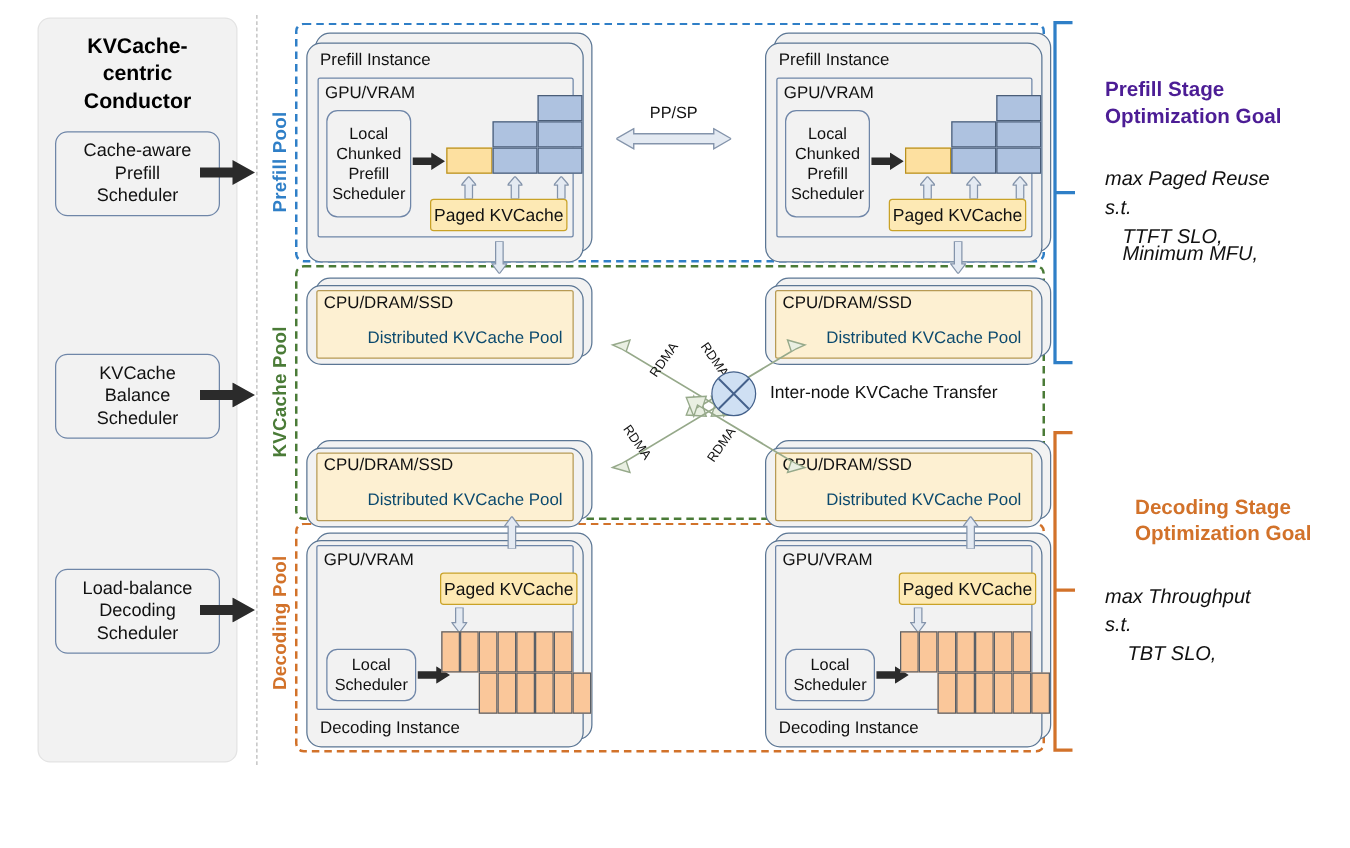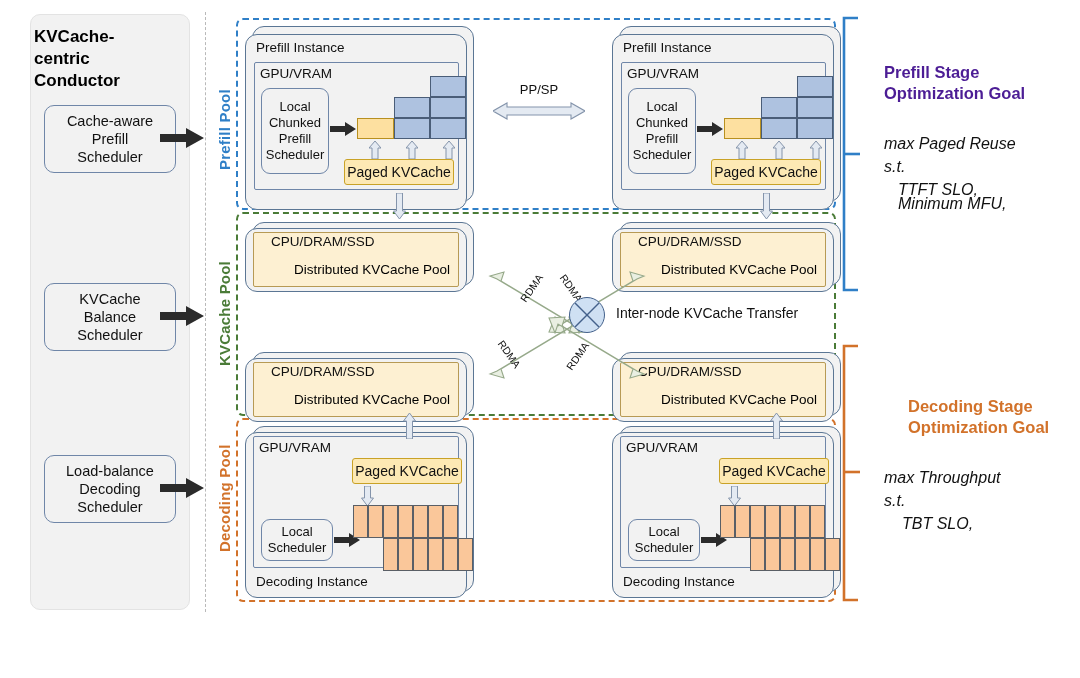--- a/index.html
+++ b/index.html
@@ -10,21 +10,21 @@
   }
   #stage{position:absolute;left:0;top:0;width:1080px;height:678px;}
   .abs{position:absolute;box-sizing:border-box;}
 
   
   .conductor{
     left:30px;top:14px;width:160px;height:596px;
     background:#f2f2f2;border:1px solid #e3e3e3;border-radius:10px;
   }
   .conductor-title{
-    left:34px;top:26px;width:152px;
+    left:34px;top:26px;width:152px;text-align:center;
     font-weight:bold;font-size:17px;line-height:22px;color:#000;
   }
   .sched-box{
     width:132px;height:68px;left:44px;
     background:#f2f2f2;border:1.4px solid #6f86a8;border-radius:10px;
     display:flex;align-items:center;justify-content:center;text-align:center;
     font-size:14.5px;line-height:18px;color:#111;
   }
   .sched1{top:105px;} .sched2{top:283px;} .sched3{top:455px;}
 
@@ -82,22 +82,22 @@
     font-size:13px;line-height:16px;color:#111;
   }
   .yellowbox{
     background:#fde9b4;border:1.2px solid #c9a227;border-radius:3px;
     display:flex;align-items:center;justify-content:center;
     font-size:14px;color:#111;
   }
   .dramcard{
     background:#fdf0d2;border:1.2px solid #b79a55;border-radius:2px;
   }
-  .dram-t{position:absolute;font-size:13.5px;color:#111;margin-left:12px;}
-  .dram-b{position:absolute;font-size:13.5px;color:#000000;}
+  .dram-t{position:absolute;font-size:13.5px;color:#111;}
+  .dram-b{position:absolute;font-size:13.5px;color:#0c4a6e;}
 
   
   .blk{position:absolute;box-sizing:border-box;}
   .blk-blue{background:#aec2e0;border:1px solid #4a5d78;}
   .blk-yellow{background:#fde0a0;border:1px solid #b8901f;}
   .blk-orange{background:#fac79a;border:1px solid #5a5f66;}
 
   
   .uparrow svg, .biarrow svg, .rdma svg{display:block;}
 

